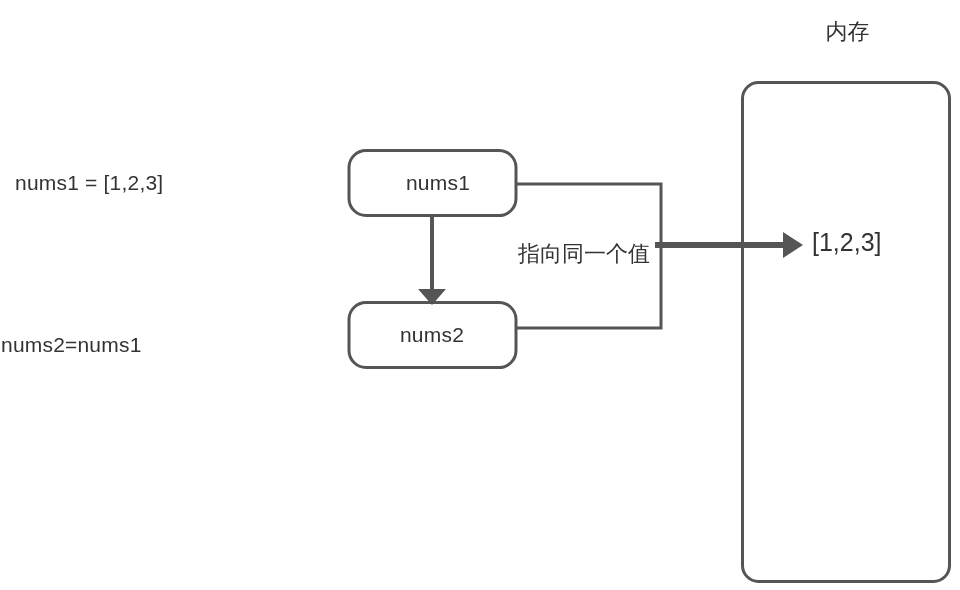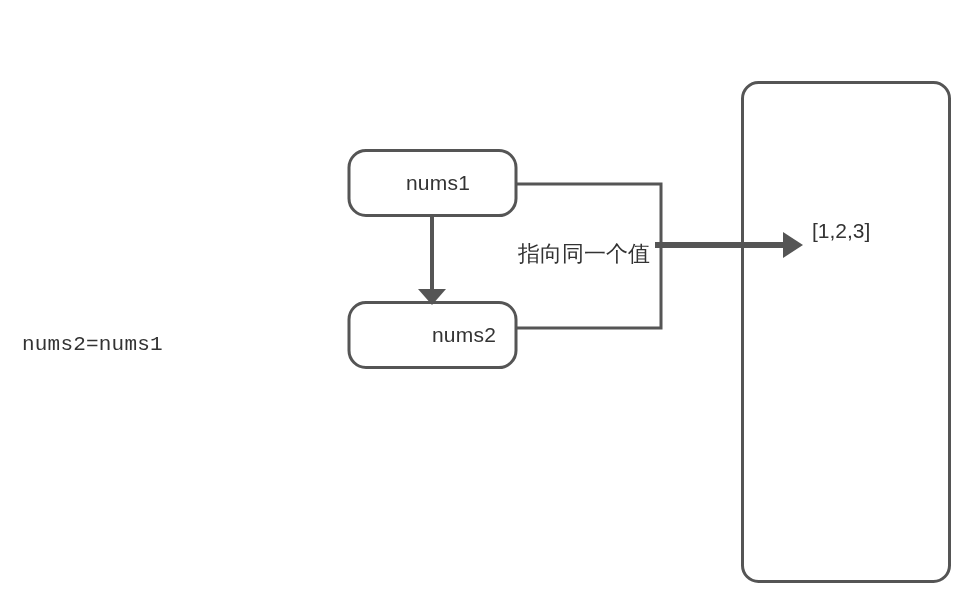--- a/index.html
+++ b/index.html
@@ -26,56 +26,55 @@
     position: absolute;
     color: #333333;
     white-space: nowrap;
     line-height: 1;
   }
   .code-label {
     font-size: 21px;
     letter-spacing: 0.2px;
   }
   #code-label-1 { left: 15px; top: 172px; }
-  #code-label-2 { left: 22px; top: 334px; font-family: Liberation Mono, monospace; }
+  #code-label-2 { left: 1px; top: 334px; }
 
   .box-label {
     font-size: 21px;
     letter-spacing: 0.2px;
   }
   #nums1-label {
     left: 348px;
     top: 172px;
     width: 180px;
     text-align: center;
   }
   #nums2-label {
     left: 348px;
     top: 324px;
     width: 168px;
     text-align: center;
-    padding-left: 32px;
   }
   #pointer-note {
     left: 505px;
     top: 243px;
     font-size: 22px;
     margin-left: 13px;
   }
   #memory-title {
     left: 745px;
     top: 21px;
     width: 205px;
     text-align: center;
     font-size: 22px;
   }
   #memory-value {
     left: 812px;
-    top: 220px;
-    font-size: 21px;
+    top: 230px;
+    font-size: 25px;
   }
 </style>
 </head>
 <body>
 
 <div id="canvas">
 
   <svg class="svg-layer" viewBox="0 0 960 590" xmlns="http://www.w3.org/2000/svg">
 
     <rect x="349" y="150.5" width="167" height="65" rx="17" ry="17" fill="#ffffff" stroke="#555555" stroke-width="3"></rect>
@@ -88,25 +87,27 @@
     <polygon points="418,289 446,289 432,305" fill="#555555"></polygon>
 
     <polyline points="516,184 661,184 661,245" fill="none" stroke="#555555" stroke-width="3"></polyline>
 
     <polyline points="516,328 661,328 661,245" fill="none" stroke="#555555" stroke-width="3"></polyline>
 
     <line x1="655" y1="245" x2="787" y2="245" stroke="#555555" stroke-width="6"></line>
     <polygon points="783,232 783,258 803,245" fill="#555555"></polygon>
   </svg>
 
+  <div class="txt code-label" id="code-label-1">nums1 = [1,2,3]</div>
 
   <div class="txt code-label" id="code-label-2">nums2=nums1</div>
 
   <div class="txt box-label" id="nums1-label">nums1</div>
 
   <div class="txt box-label" id="nums2-label">nums2</div>
 
   <div class="txt" id="pointer-note">指向同一个值</div>
 
+  <div class="txt" id="memory-title">内存</div>
 
   <div class="txt" id="memory-value">[1,2,3]</div>
 
 </div>
 
 </body></html>

